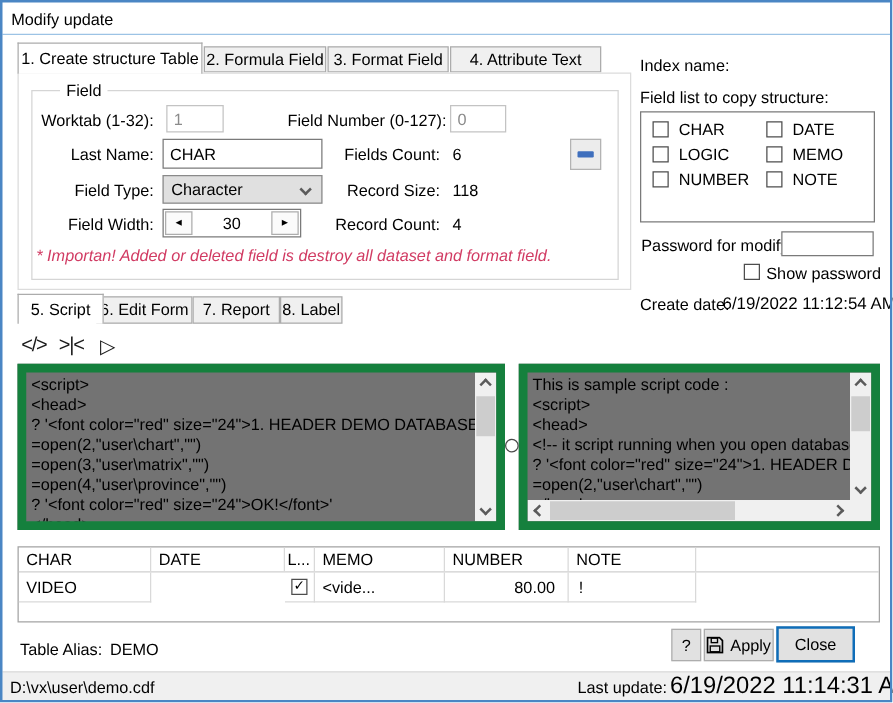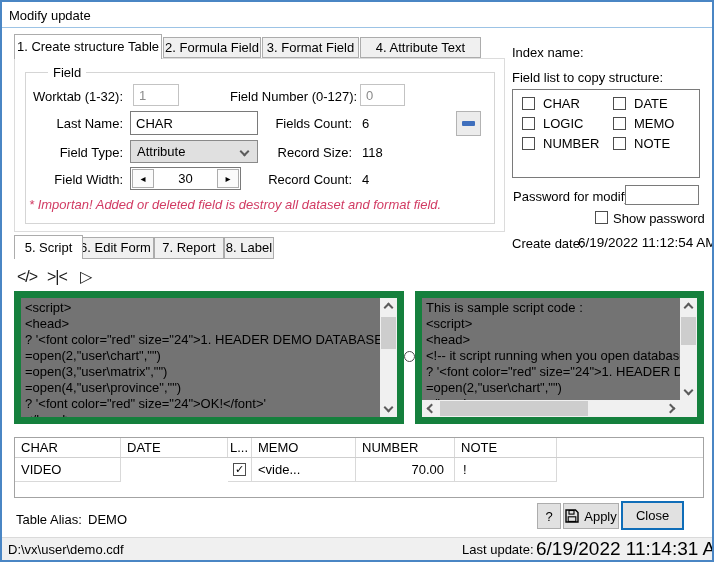--- a/index.html
+++ b/index.html
@@ -68,21 +68,21 @@
     <span>CHAR</span>
   </div>
 <div class="abs lbl r" style="left:258px;top:116px;width:94px;z-index:2;">Fields Count:</div>
 <div class="abs lbl" style="left:362px;top:116px;z-index:2;">6</div>
 <div class="abs btn" style="left:456px;top:111px;width:25px;height:25px;background:#ececec;border-color:#b3b3b3;z-index:2;">
   <span style="width:13px;height:5px;background:#3f6fbd;border-radius:1px;display:inline-block;"></span>
 </div>
 
 <div class="abs lbl r" style="left:28px;top:145px;width:95px;z-index:2;">Field Type:</div>
 <div class="abs" style="left:130px;top:140px;width:128px;height:23px;border:1px solid #8a8a8a;background:#e0e0e0;z-index:2;display:flex;align-items:center;padding-left:6px;">
-  <span>Attribute</span>
+  <span>Character</span>
   <span class="chev down" style="right:9px;top:7px;"></span>
 </div>
 <div class="abs lbl r" style="left:258px;top:145px;width:94px;z-index:2;">Record Size:</div>
 <div class="abs lbl" style="left:362px;top:145px;z-index:2;">118</div>
 
 <div class="abs lbl r" style="left:28px;top:172px;width:95px;z-index:2;">Field Width:</div>
 <div class="abs" style="left:130px;top:167px;width:111px;height:23px;border:1px solid #7a7a7a;background:#fff;z-index:2;">
   <span class="abs btn glyph" style="left:1px;top:1px;width:22px;height:19px;background:#fbfbfb;font-size:10px;">
       <span>◂</span>
     </span>
@@ -178,21 +178,21 @@
     <div class="hcell" style="left:237px;width:104px;">MEMO</div>
     <div class="hcell" style="left:341px;width:99px;">NUMBER</div>
     <div class="hcell" style="left:440px;width:102px;">NOTE</div>
   </div>
   <div class="abs" style="left:0;top:20px;width:688px;height:24px;">
     <div class="dcell" style="left:0;width:106px;">VIDEO</div>
     <div class="dcell" style="left:213px;width:24px;justify-content:center;padding:0;">
       <span class="cb" style="position:static;text-align:center;line-height:11px;font-size:11px;">✓</span>
     </div>
     <div class="dcell" style="left:237px;width:104px;">&lt;vide...</div>
-    <div class="dcell" style="left:341px;width:99px;justify-content:flex-end;padding-right:10px;">70.00</div>
+    <div class="dcell" style="left:341px;width:99px;justify-content:flex-end;padding-right:10px;">80.00</div>
     <div class="dcell" style="left:440px;width:102px;padding-left:8px;">!</div>
   </div>
 </div>
 
 <div class="abs lbl" style="left:16px;top:512px;">Table Alias:</div>
 <div class="abs lbl" style="left:88px;top:512px;">DEMO</div>
 
 <div class="abs btn" style="left:537px;top:503px;width:24px;height:26px;">
     <span>?</span>
   </div>

